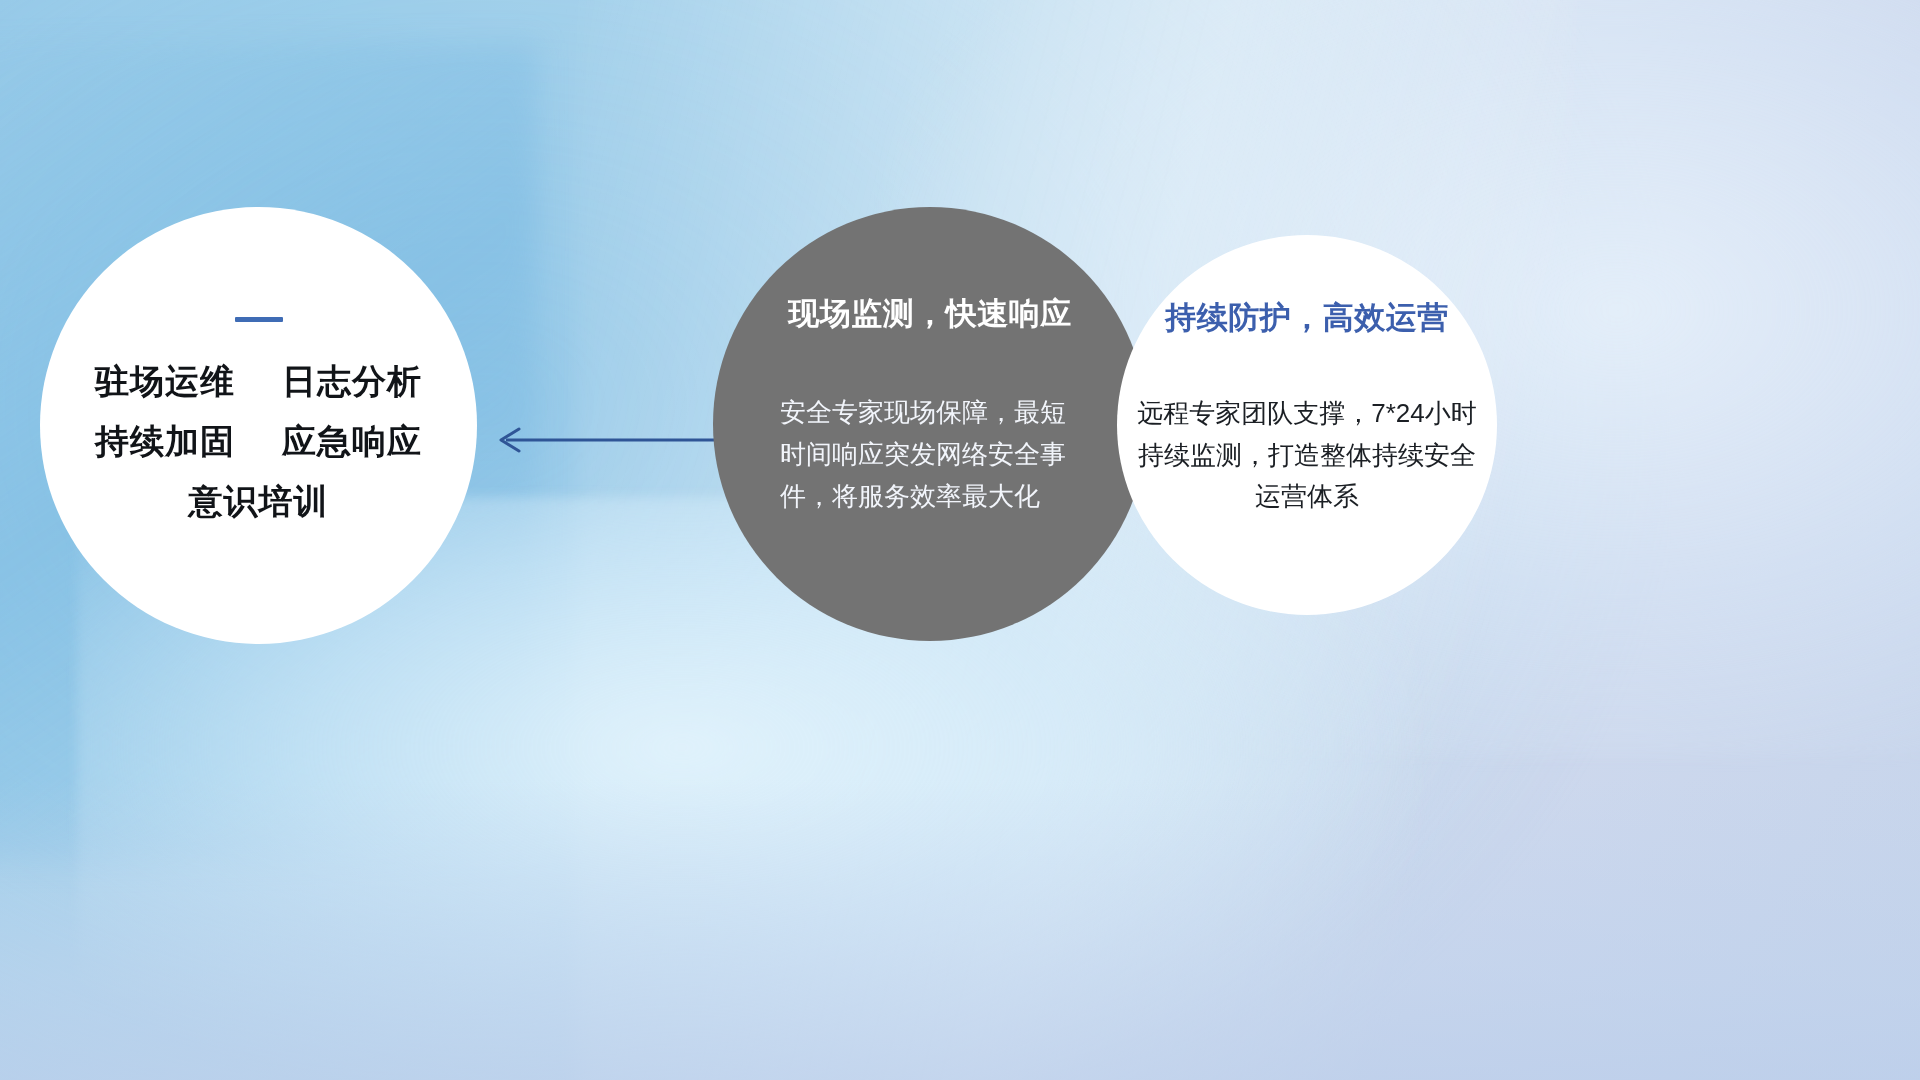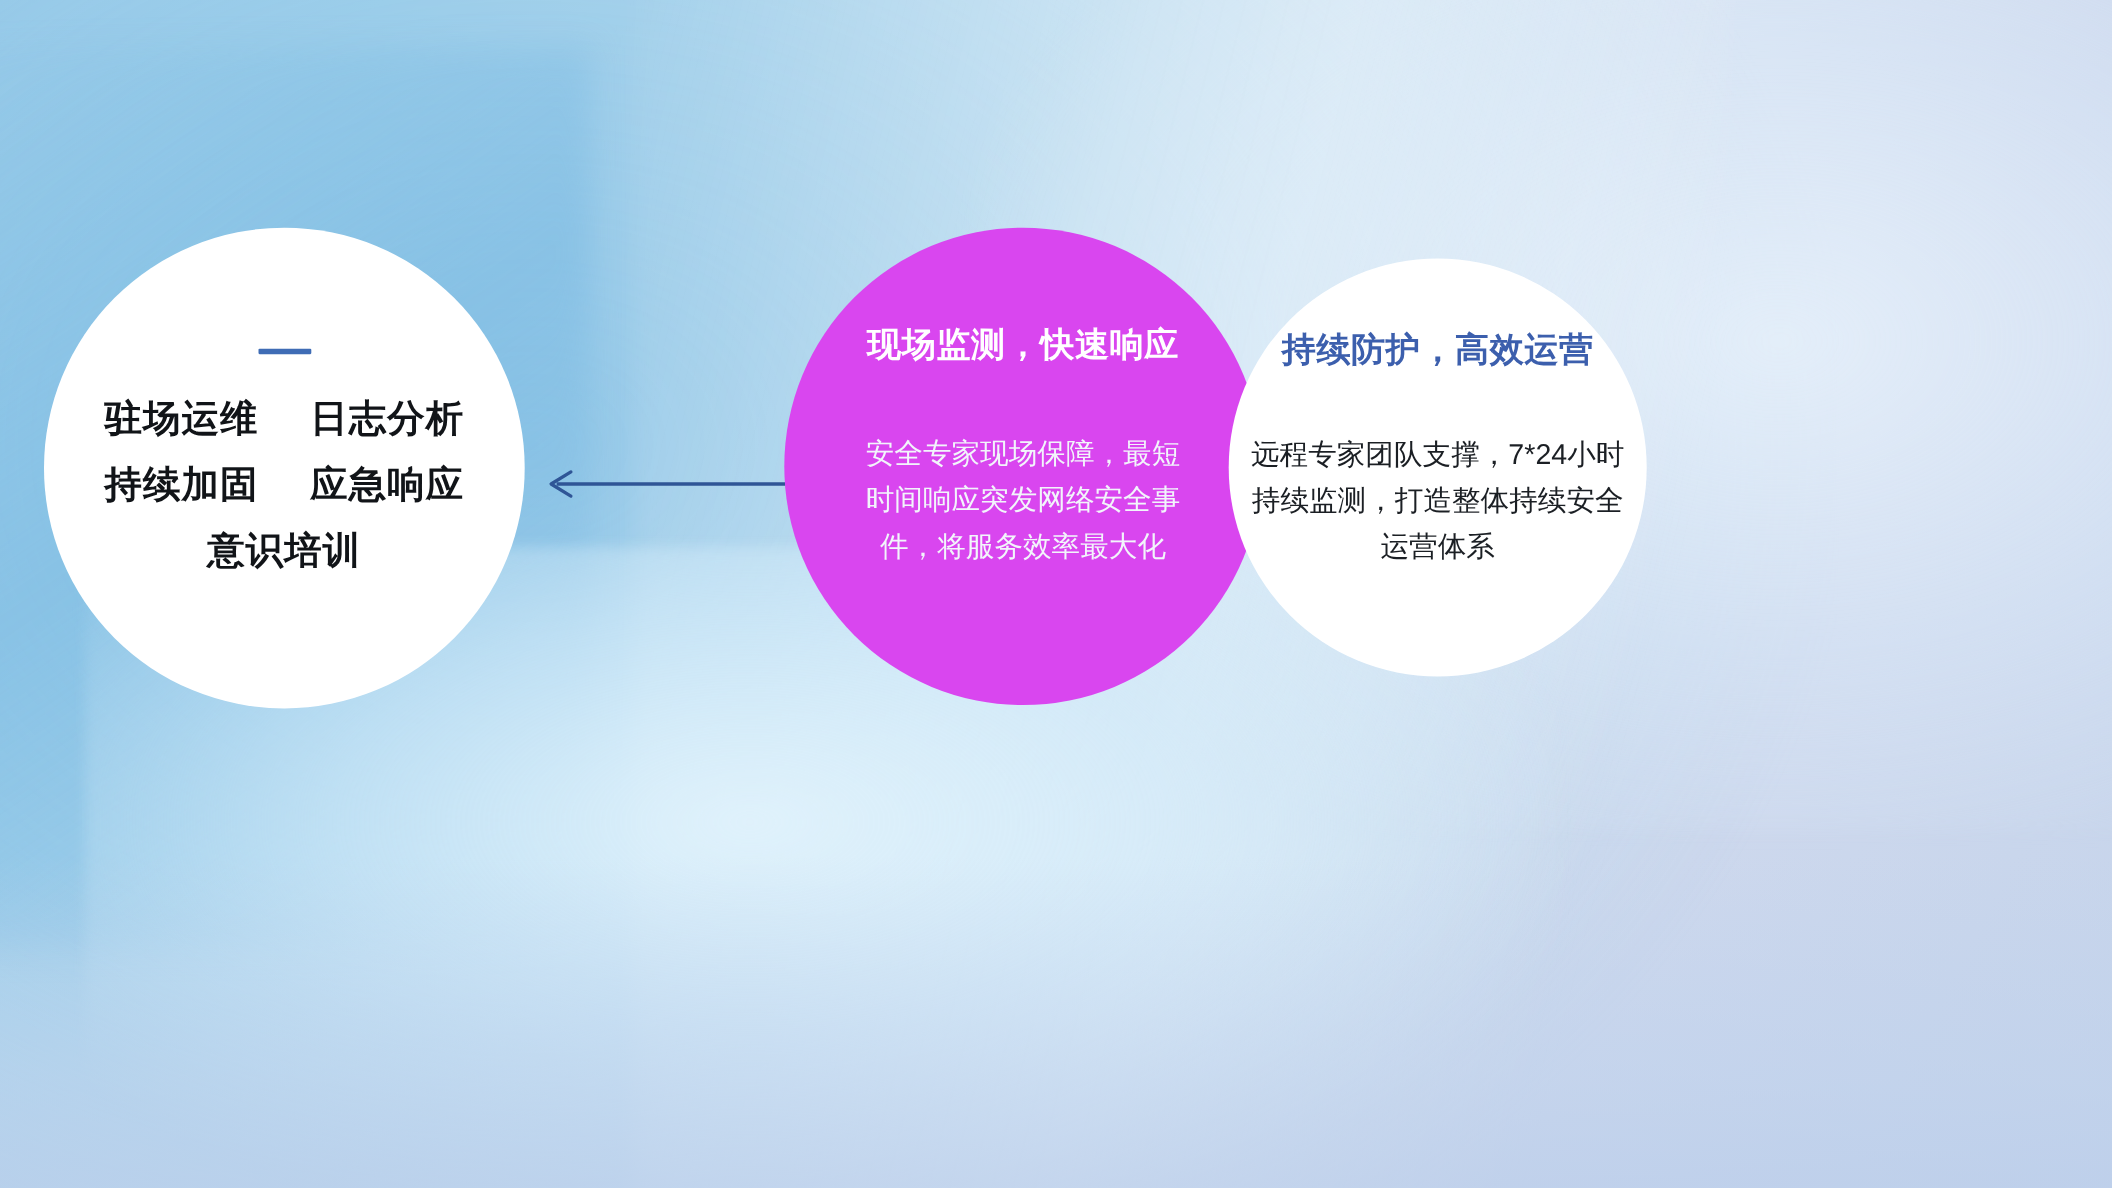--- a/index.html
+++ b/index.html
@@ -150,21 +150,21 @@
   }
   .left-line:last-child { margin-bottom: 0; }
   .left-line .gap { display: inline-block; width: 26px; }
 
   
   #circle-mid {
     left: 713px;
     top: 207px;
     width: 434px;
     height: 434px;
-    background: #d946ef;
+    background: #737373;
     z-index: 5;
   }
   #circle-mid .inner {
     position: absolute;
     left: 0;
     right: 0;
     top: 86px;
     text-align: center;
   }
   .mid-title {
@@ -174,21 +174,21 @@
     letter-spacing: 0.5px;
     white-space: nowrap;
     margin-bottom: 56px;
   }
   .mid-body {
     color: #f2f5fb;
     font-size: 26px;
     line-height: 1.62;
     width: 300px;
     margin: 0 auto;
-    text-align: center;
+    text-align: left;
   }
 
   
   #circle-right {
     left: 1117px;
     top: 235px;
     width: 380px;
     height: 380px;
     z-index: 6;
   }

